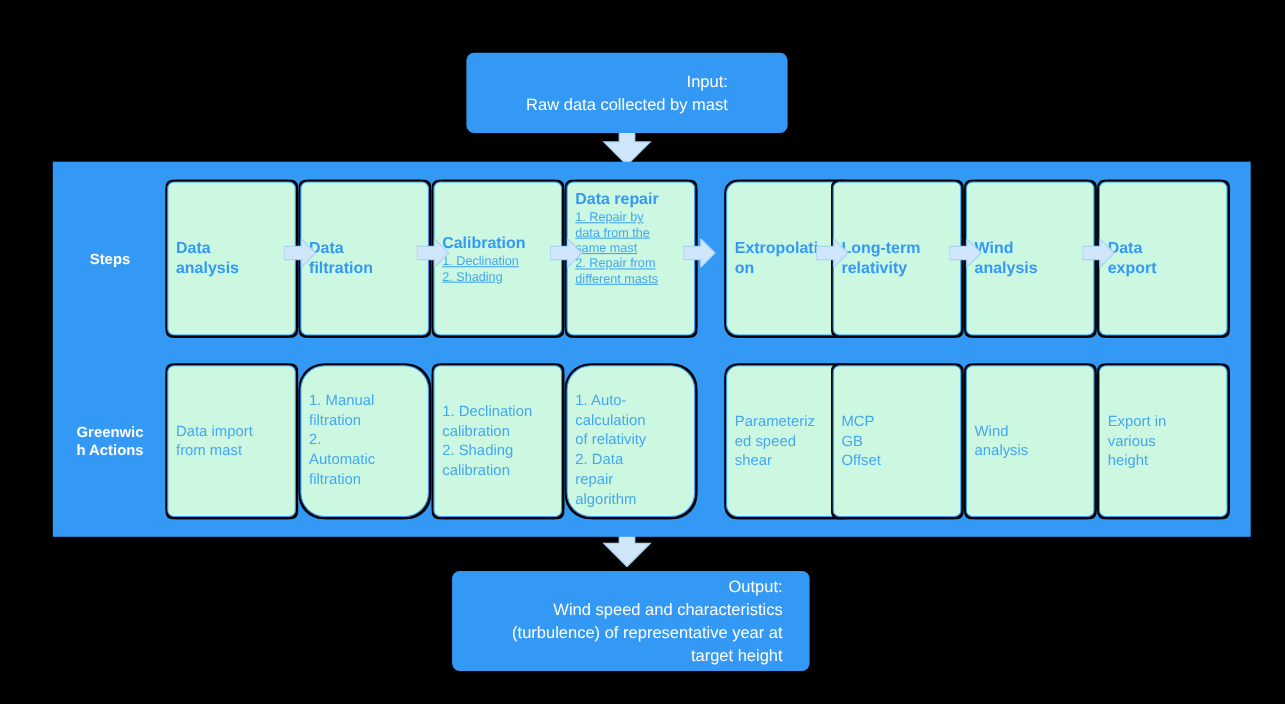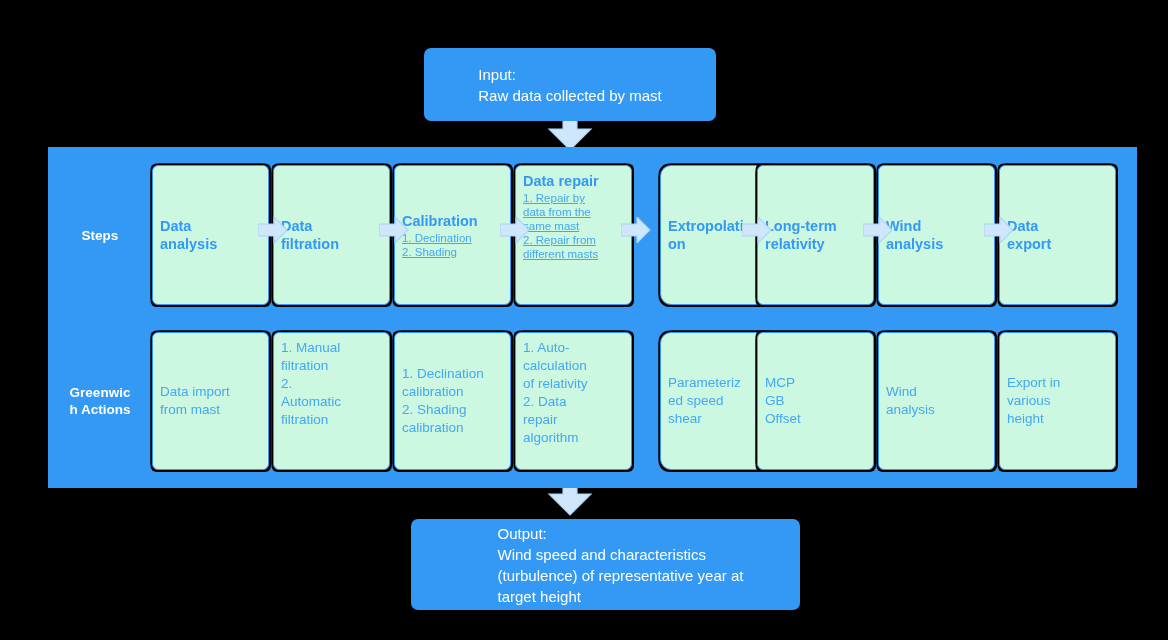--- a/index.html
+++ b/index.html
@@ -9,30 +9,30 @@
   }
   .canvas{position:absolute;inset:0;background:#000;}
 
   
   .io-box{
     position:absolute;
     background:#3399f5;
     border-radius:7px;
     color:#ffffff;
     display:flex;align-items:center;justify-content:center;
-    text-align:left;
+    text-align:right;
     font-size:15px;
     line-height:21px;
     font-weight:400;
     box-sizing:border-box;
     padding:4px 10px;
     z-index:3;
   }
   #input-box{left:424px;top:48px;width:292px;height:73px;}
-  #output-box{left:411px;top:519px;width:389px;height:91px;padding-left:40px;}
+  #output-box{left:411px;top:519px;width:325px;height:91px;padding-left:40px;}
   .io-box .io-text{white-space:pre-line;}
 
   
   .big-arrow{
     position:absolute;
     width:46px;height:46px;
     z-index:2;
   }
   #arrow-input{left:547px;top:105px;}
   #arrow-output{left:547px;top:470px;}
@@ -123,21 +123,21 @@
 
   
   .action-card{display:flex;align-items:center;}
   .action-text{
     color:#44a8f0;
     font-size:13.5px;
     line-height:18px;
     white-space:pre-line;
     font-weight:400;
   }
-  .action-card.top{align-items:flex-start;padding-top:6px;}
+  .action-card.top{align-items:flex-start;padding-top:22px;border-radius:22px;}
 
   
   .mini-arrow{
     position:absolute;
     width:30px;height:26px;
     top:52px;
     z-index:6;
     pointer-events:none;
   }
   .mini-arrow svg{display:block;width:100%;height:100%;}

